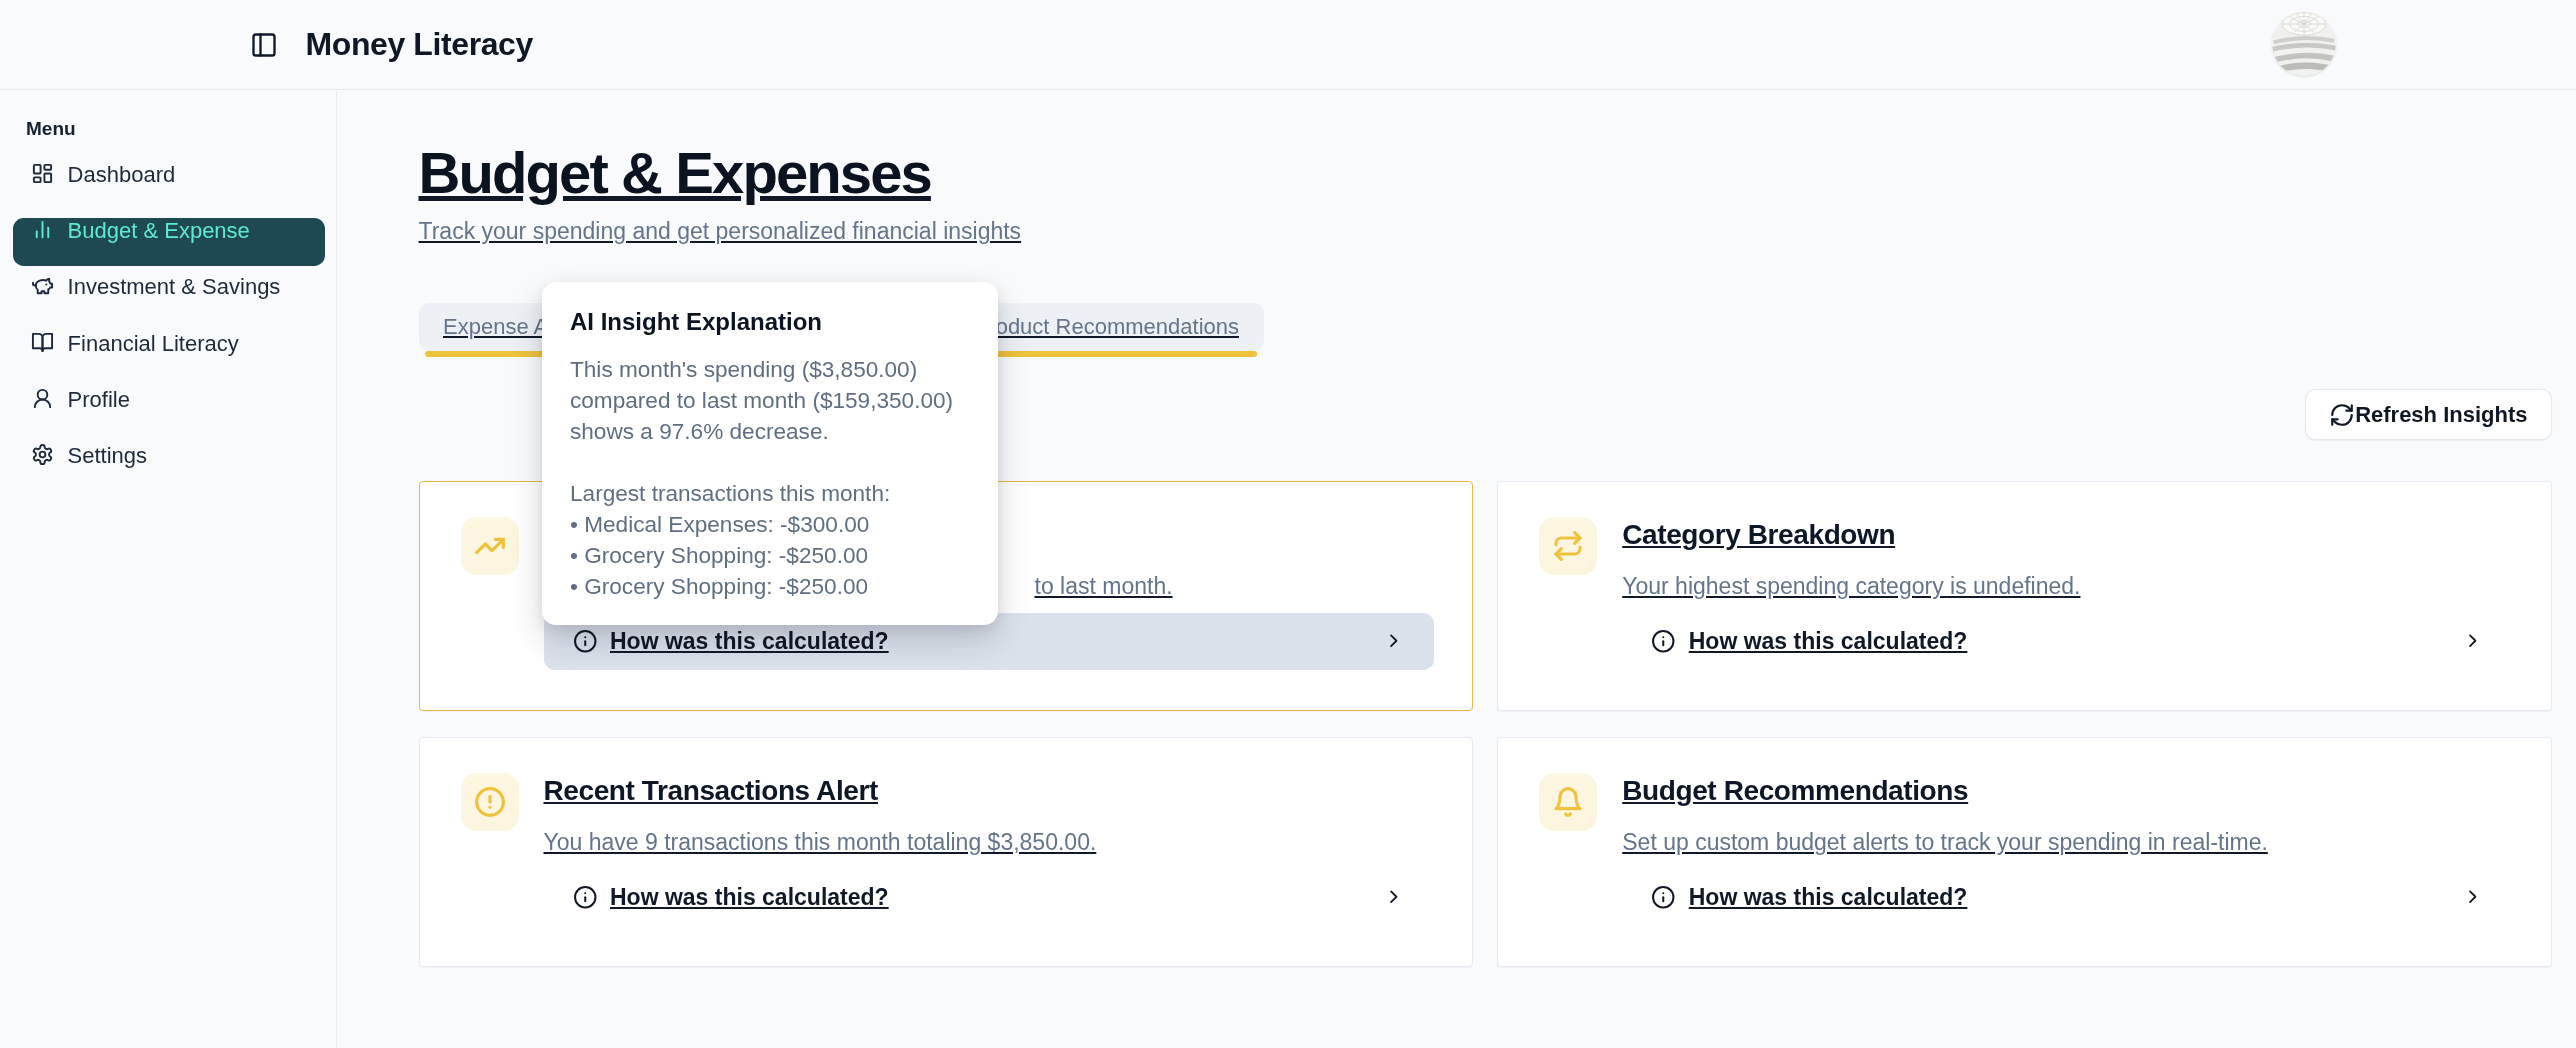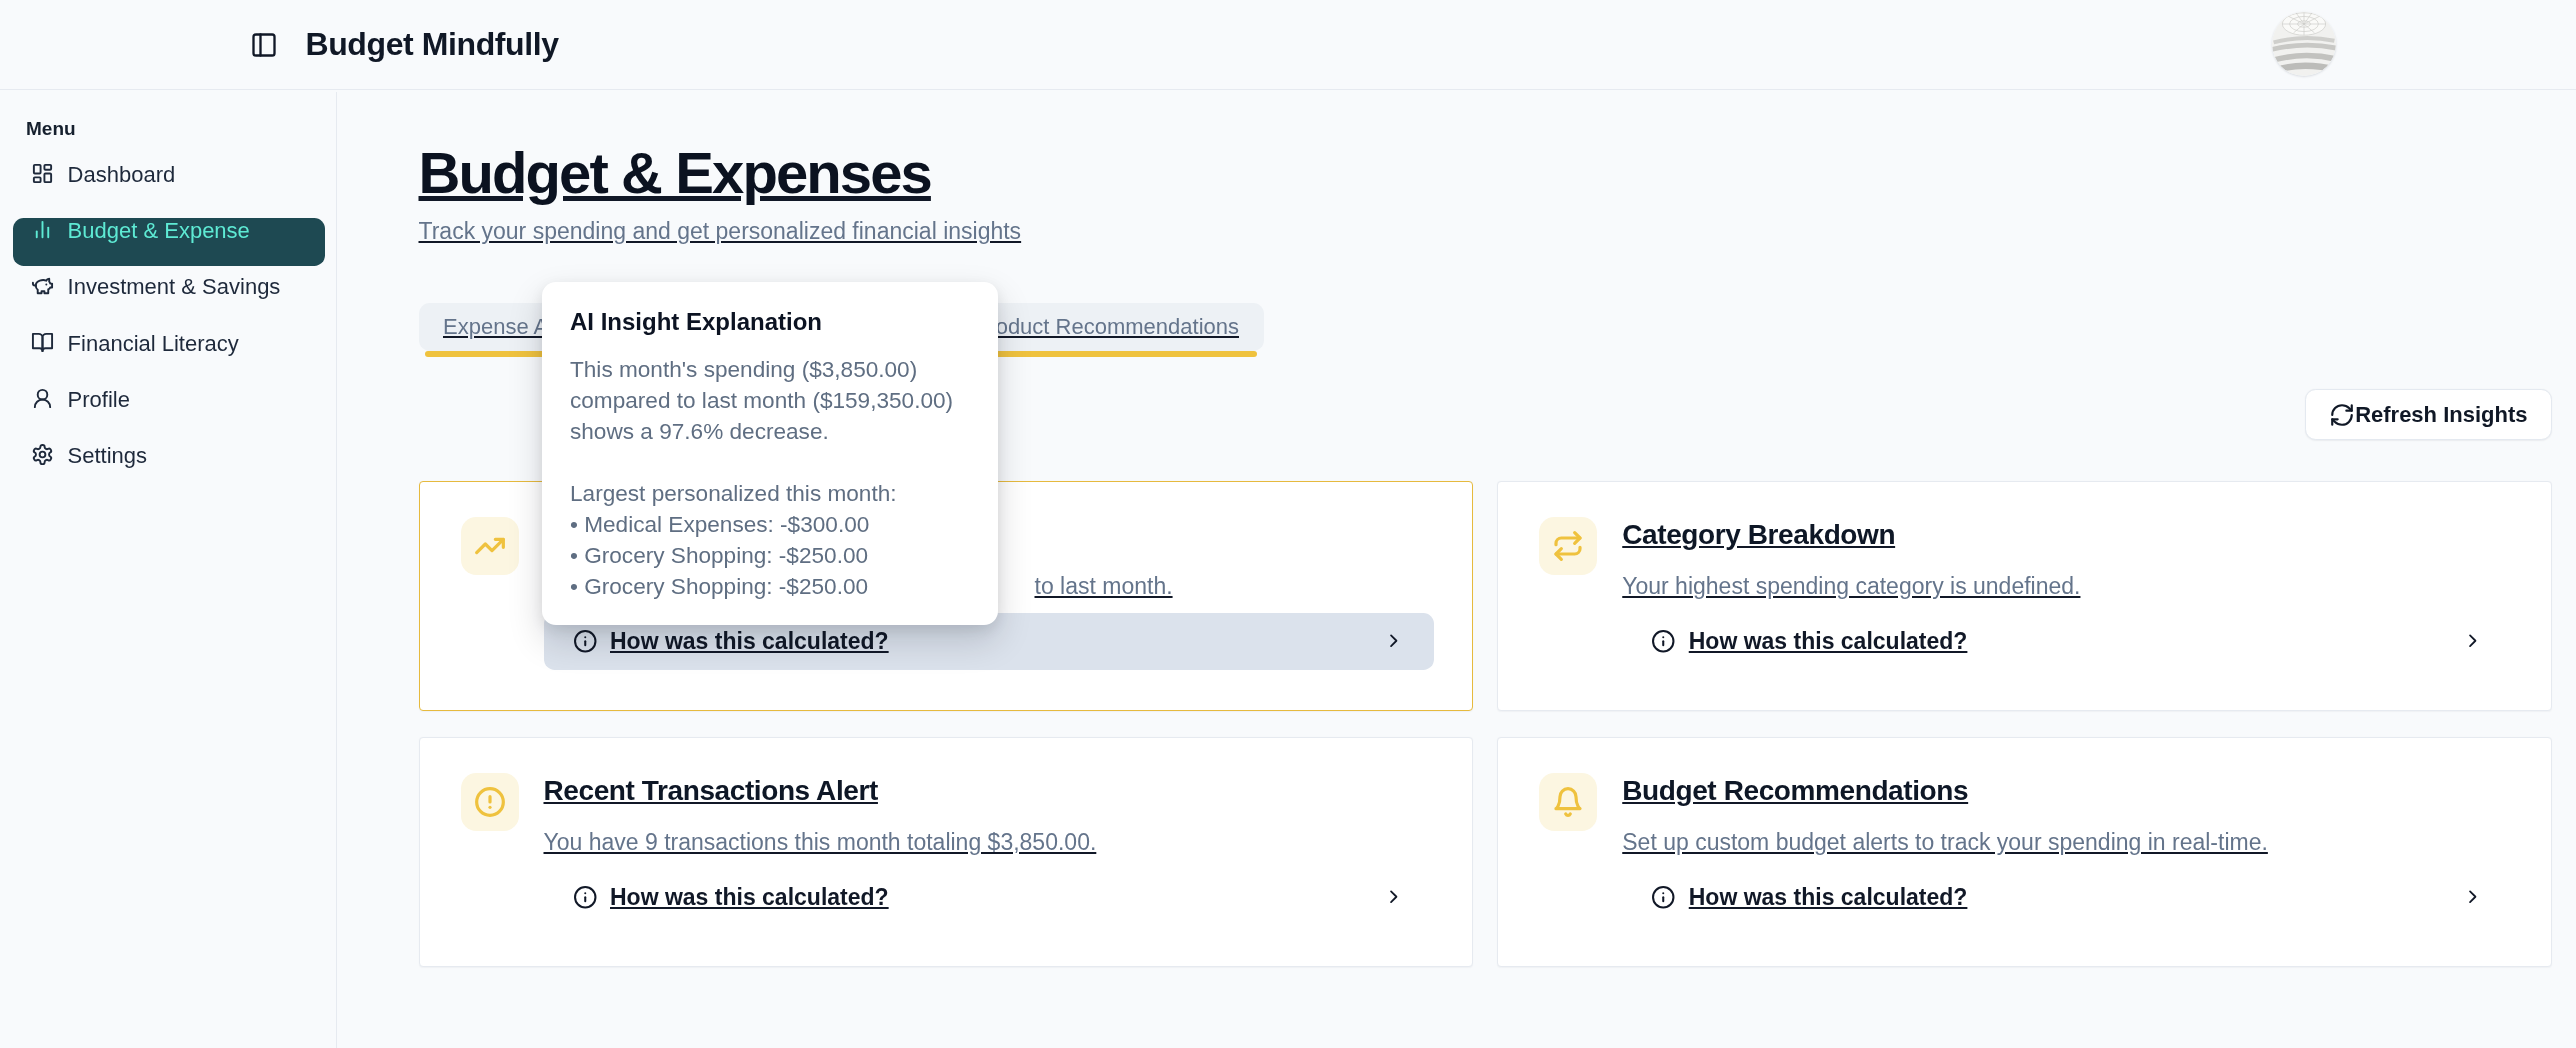--- a/index.html
+++ b/index.html
@@ -114,21 +114,21 @@
 
 <header class="topbar">
   <button class="toggle-btn">
     <span>
       <svg width="28" height="28" viewBox="0 0 24 24" fill="none" stroke="currentColor" stroke-width="2" stroke-linecap="round" stroke-linejoin="round">
           <rect x="3" y="3" width="18" height="18" rx="2"></rect>
           <path d="M9 3v18"></path>
         </svg>
     </span>
   </button>
-  <div class="app-title">Budget Mindfully</div>
+  <div class="app-title">Money Literacy</div>
   <div class="avatar">
     <svg viewBox="0 0 80 80" width="64" height="64">
       <defs>
           <clipPath id="av">
             <circle cx="40" cy="40" r="40"></circle>
           </clipPath>
         </defs>
       <g clip-path="url(#av)">
         <rect width="80" height="80" fill="#F1F1EF"></rect>
         <path d="M2 38 Q40 28 78 36" stroke="#CFCFCC" stroke-width="5" fill="none"></path>
@@ -354,18 +354,18 @@
         </button>
       </div>
     </section>
 
   </div>
 </main>
 
 <div class="tooltip">
   <h4>AI Insight Explanation</h4>
   <p class="p1">This month's spending ($3,850.00) compared to last month ($159,350.00) shows a 97.6% decrease.</p>
-  <p class="p2">Largest personalized this month:</p>
+  <p class="p2">Largest transactions this month:</p>
   <p>• Medical Expenses: -$300.00</p>
   <p>• Grocery Shopping: -$250.00</p>
   <p>• Grocery Shopping: -$250.00</p>
 </div>
 
 
 </body></html>

